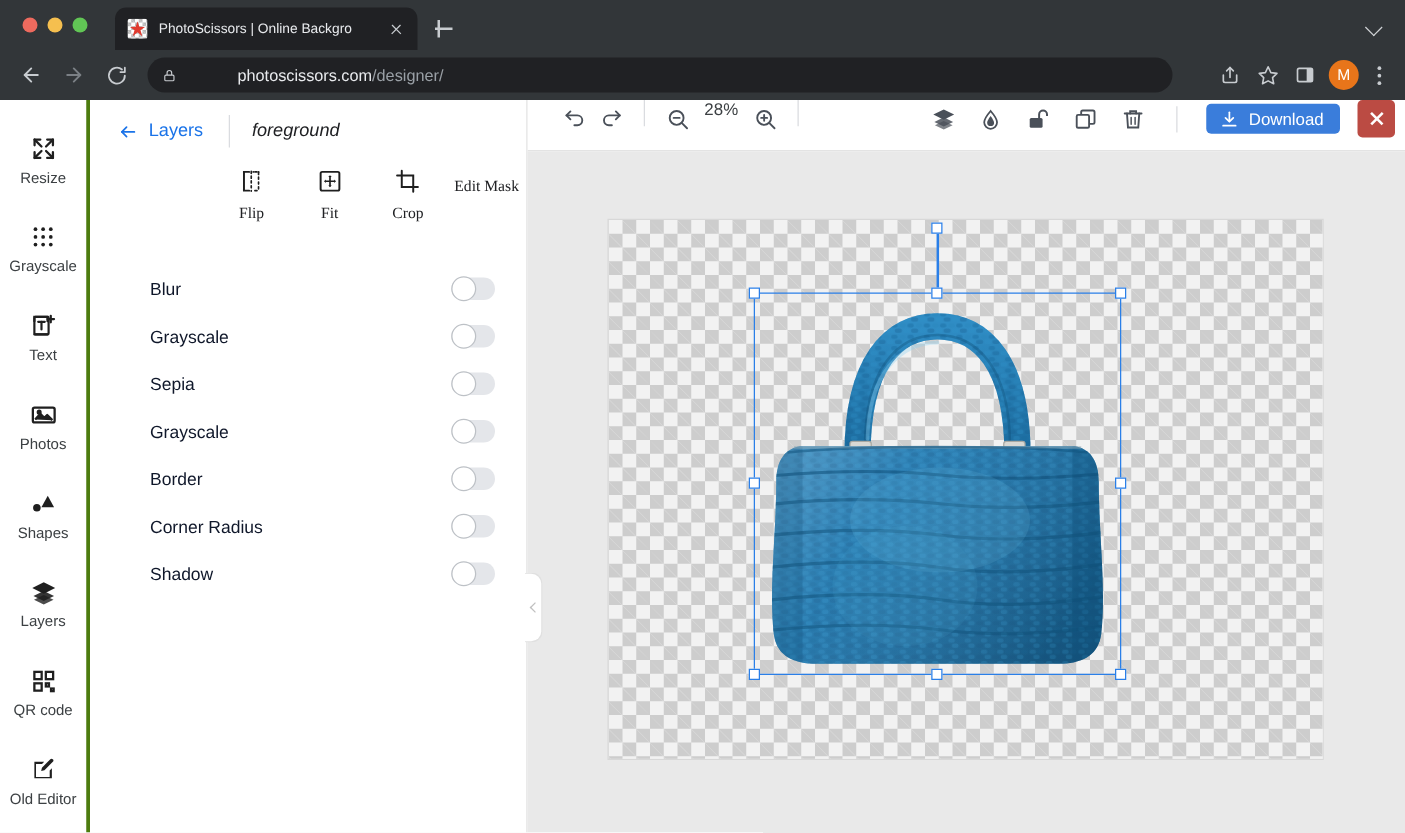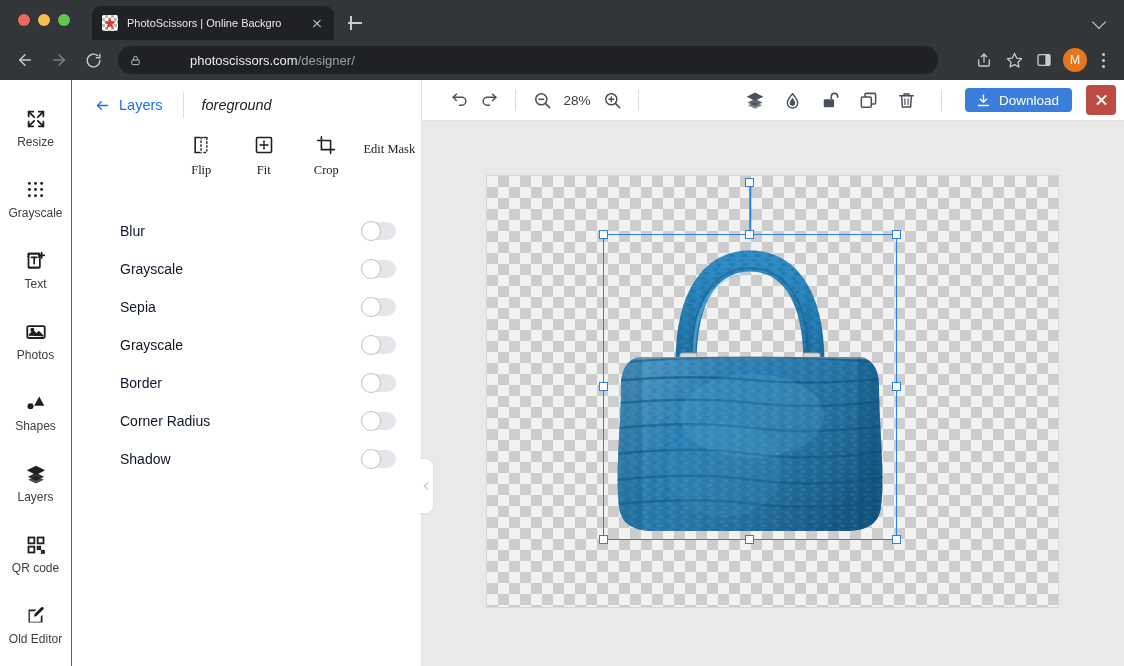--- a/index.html
+++ b/index.html
@@ -114,21 +114,21 @@
   .kebab { width: 22px; height: 28px; display: flex; flex-direction: column;
            align-items: center; justify-content: center; gap: 3px; }
   .kebab i { width: 3px; height: 3px; border-radius: 50%; background: #c8ccd0; display: block; }
 
   
   .app { display: flex; width: 1124px; height: 586px; background: #fff; }
 
   
   .rail {
     width: 72px; flex: 0 0 72px; height: 586px;
-    border-right: 1px solid #4d7c0f;
+    border-right: 3px solid #4d7c0f;
     padding-top: 12px;
     display: flex; flex-direction: column; align-items: center;
   }
   .rail-item {
     width: 72px; height: 71px;
     display: flex; flex-direction: column; align-items: center; justify-content: center;
     gap: 6px; color: #3c4043;
   }
   .rail-icon { height: 22px; display: flex; align-items: center; justify-content: center; }
   .rail-label { font-size: 12px; color: #3c4043; line-height: 1; text-align: center; }
@@ -188,21 +188,21 @@
     border-left: 1.3px solid #c0c0c0; border-bottom: 1.3px solid #c0c0c0;
     transform: rotate(45deg); margin-left: 2px;
   }
 
   
   .editor { flex: 1 1 auto; height: 586px; display: flex; flex-direction: column; min-width: 0; }
 
   .etoolbar {
     height: 41px; flex: 0 0 41px;
     border-bottom: 1px solid #e3e3e3;
-    display: flex; align-items: center; padding: 0 8px 0 22px;
+    display: flex; align-items: flex-start; padding: 0 8px 0 22px;
     background: #fff;
   }
   .tb-btn {
     width: 30px; height: 30px;
     display: flex; align-items: center; justify-content: center;
   }
   .vsep { width: 1px; height: 21px; background: #dadce0; margin: 0 11px; }
   .zoomval { font-size: 13.5px; color: #3c4043; width: 40px; text-align: center; }
   .spacer { flex: 1 1 auto; }
   .rtools { display: flex; align-items: center; gap: 8px; }

